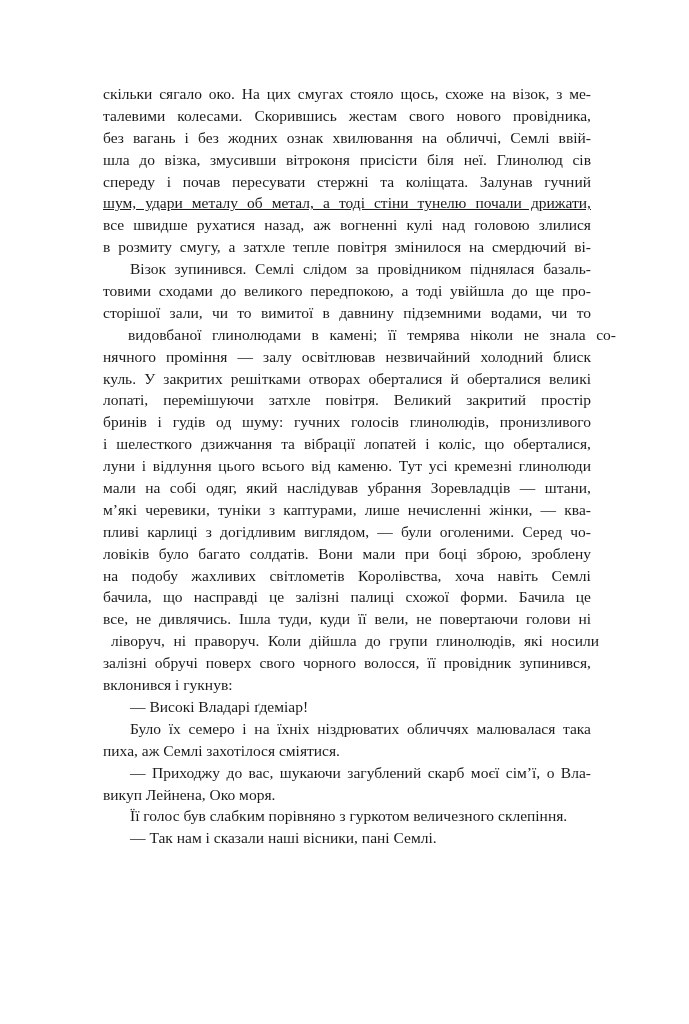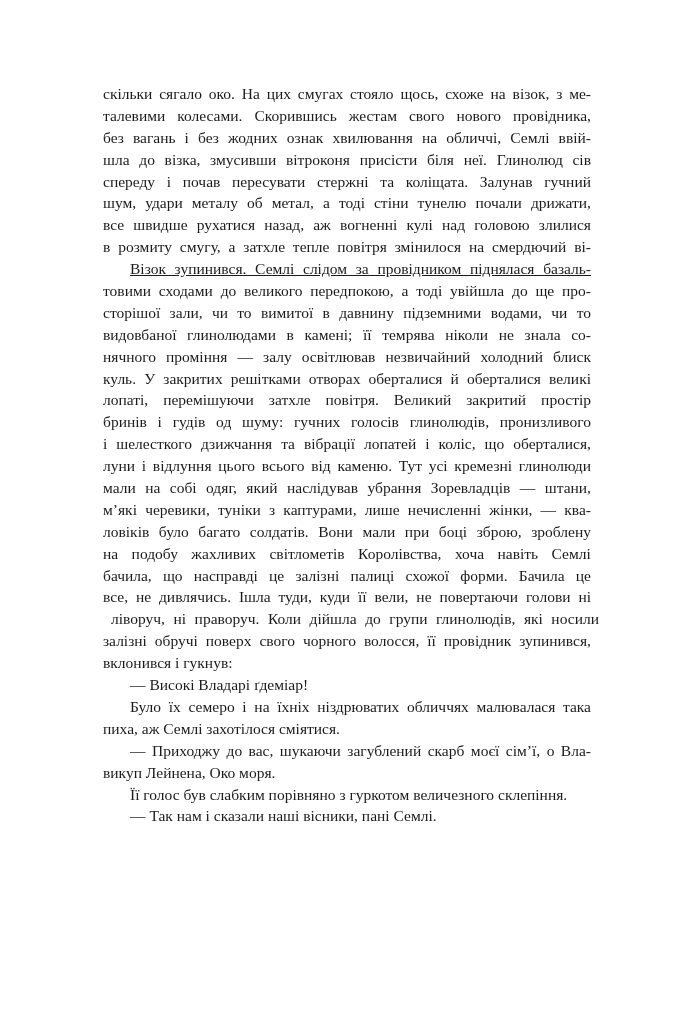--- a/index.html
+++ b/index.html
@@ -47,37 +47,38 @@
 <body>
 
 <main class="book-page">
   <section class="text-block" id="text-root">
       <div class="paragraph">
         <div class="line" style="word-spacing: 2.94661px;"><span>скільки сягало око. На цих смугах стояло щось, схоже на візок, з ме-</span></div>
         <div class="line" style="word-spacing: 8.04948px;"><span>талевими колесами. Скорившись жестам свого нового провідника,</span></div>
         <div class="line" style="word-spacing: 5.18906px;"><span>без вагань і без жодних ознак хвилювання на обличчі, Семлі ввій-</span></div>
         <div class="line" style="word-spacing: 5.82986px;"><span>шла до візка, змусивши вітроконя присісти біля неї. Глинолюд сів</span></div>
         <div class="line" style="word-spacing: 7.77734px;"><span>спереду і почав пересувати стержні та коліщата. Залунав гучний</span></div>
-        <div class="line" style="word-spacing: 5.15781px;"><span>шум, удари металу об метал, а тоді стіни тунелю почали дрижати,</span></div>
+        <div class="line" style="word-spacing: 5.15781px; text-decoration: underline;"><span>шум, удари металу об метал, а тоді стіни тунелю почали дрижати,</span></div>
         <div class="line" style="word-spacing: 5.23958px;"><span>все швидше рухатися назад, аж вогненні кулі над головою злилися</span></div>
         <div class="line" style="word-spacing: 3.97031px;"><span>в розмиту смугу, а затхле тепле повітря змінилося на смердючий ві-</span></div>
       </div>
       <div class="paragraph">
-        <div class="line indent" style="word-spacing: 4.77679px; text-decoration: underline;"><span>Візок зупинився. Семлі слідом за провідником піднялася базаль-</span></div>
+        <div class="line indent" style="word-spacing: 4.77679px;"><span>Візок зупинився. Семлі слідом за провідником піднялася базаль-</span></div>
         <div class="line" style="word-spacing: 3.91562px;"><span>товими сходами до великого передпокою, а тоді увійшла до ще про-</span></div>
         <div class="line" style="word-spacing: 5.43125px;"><span>сторішої зали, чи то вимитої в давнину підземними водами, чи то</span></div>
-        <div class="line" style="word-spacing: 6.75868px;"><span>видовбаної глинолюдами в камені; її темрява ніколи не знала со-</span></div>
+        <div class="line" style="word-spacing: 6.75868px; margin-left: 25px;"><span>видовбаної глинолюдами в камені; її темрява ніколи не знала со-</span></div>
         <div class="line" style="word-spacing: 6.1942px;"><span>нячного проміння — залу освітлював незвичайний холодний блиск</span></div>
         <div class="line" style="word-spacing: 4.24414px;"><span>куль. У закритих решітками отворах оберталися й оберталися великі</span></div>
         <div class="line" style="word-spacing: 11.0859px;"><span>лопаті, перемішуючи затхле повітря. Великий закритий простір</span></div>
         <div class="line" style="word-spacing: 6.89453px;"><span>бринів і гудів од шуму: гучних голосів глинолюдів, пронизливого</span></div>
         <div class="line" style="word-spacing: 5.11111px;"><span>і шелесткого дзижчання та вібрації лопатей і коліс, що оберталися,</span></div>
         <div class="line" style="word-spacing: 2.84687px;"><span>луни і відлуння цього всього від каменю. Тут усі кремезні глинолюди</span></div>
         <div class="line" style="word-spacing: 5.56424px;"><span>мали на собі одяг, який наслідував убрання Зоревладців — штани,</span></div>
         <div class="line" style="word-spacing: 4.35417px;"><span>м’які черевики, туніки з каптурами, лише нечисленні жінки, — ква-</span></div>
+        <div class="line" style="word-spacing: 4.35764px;"><span>пливі карлиці з догідливим виглядом, — були оголеними. Серед чо-</span></div>
         <div class="line" style="word-spacing: 5.72569px;"><span>ловіків було багато солдатів. Вони мали при боці зброю, зроблену</span></div>
         <div class="line" style="word-spacing: 9.55357px;"><span>на подобу жахливих світлометів Королівства, хоча навіть Семлі</span></div>
         <div class="line" style="word-spacing: 7.29688px;"><span>бачила, що насправді це залізні палиці схожої форми. Бачила це</span></div>
         <div class="line" style="word-spacing: 4.00568px;"><span>все, не дивлячись. Ішла туди, куди її вели, не повертаючи голови ні</span></div>
         <div class="line" style="word-spacing: 4.63021px; margin-left: 8px;"><span>ліворуч, ні праворуч. Коли дійшла до групи глинолюдів, які носили</span></div>
         <div class="line" style="word-spacing: 4.0625px;"><span>залізні обручі поверх свого чорного волосся, її провідник зупинився,</span></div>
         <div class="line last"><span>вклонився і гукнув:</span></div>
       </div>
       <div class="paragraph">
         <div class="line indent last"><span>— Високі Владарі ґдеміар!</span></div>

